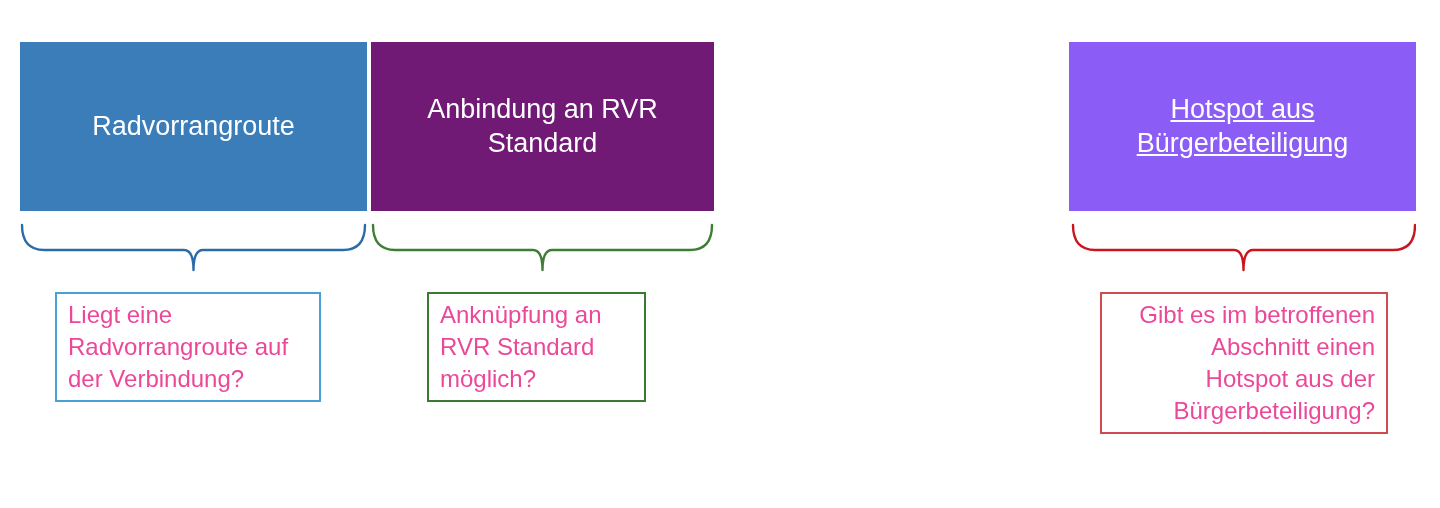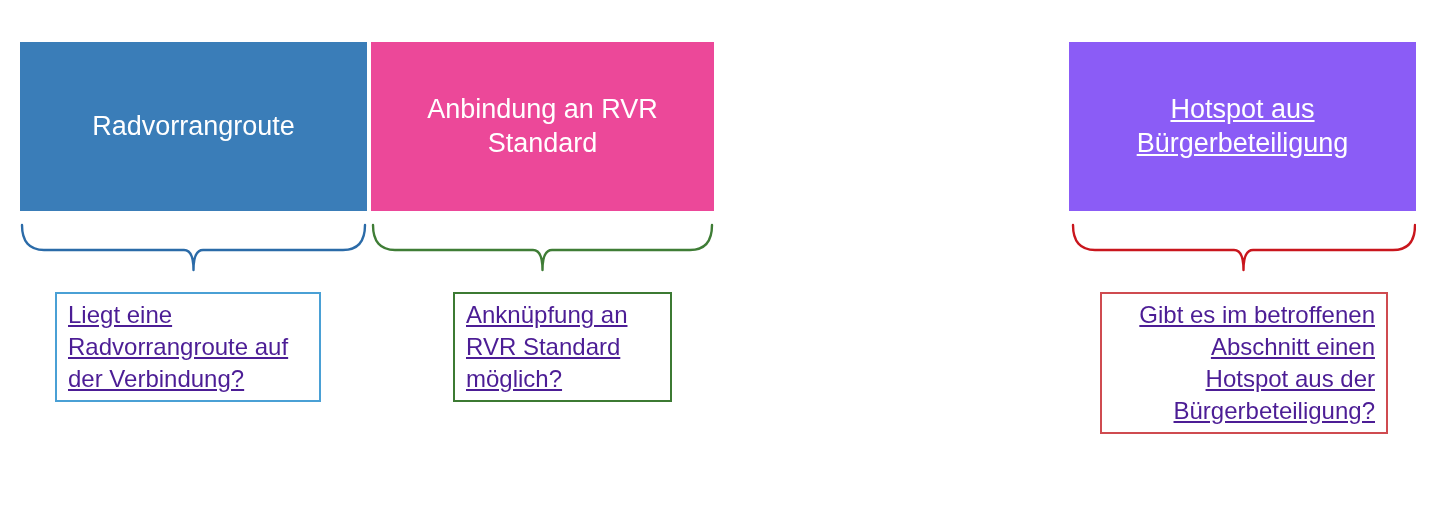--- a/index.html
+++ b/index.html
@@ -34,47 +34,46 @@
     display: block;
   }
 
   .question-box {
     position: absolute; top: 292px;
     background: #ffffff;
     border: 2px solid #000;
     padding: 5px 11px;
     font-size: 24px;
     line-height: 1.33;
-    color: #4c1d95;
+    color: #ec4899;
     white-space: pre-line;
     box-sizing: border-box;
-    text-decoration: underline;
   }
   .c1 .question-box { left: 35px; width: 266px; }
-  .c2 .question-box { left: 82px; width: 219px; }
+  .c2 .question-box { left: 56px; width: 219px; }
   .c3 .question-box { left: 17px;  width: 308px; }
   .c4 .question-box { left: 31px; width: 288px; }
 </style>
 </head>
 <body>
 
 <div class="canvas">
 
   <div class="col c1">
     <div class="header-box" style="background: rgb(58, 125, 184);">Radvorrangroute</div>
     <svg class="brace" viewBox="0 0 347 52" preserveAspectRatio="none">
       <path d="M 2 3 Q 2 28 24 28 L 164 28 Q 173.5 28 173.5 48 Q 173.5 28 183 28 L 323 28 Q 345 28 345 3" fill="none" stroke-width="2.4" stroke-linecap="round" stroke-linejoin="round" stroke="#2b6ba8"></path>
     </svg>
     <div class="question-box" style="border-color: rgb(74, 160, 213);">Liegt eine
 Radvorrangroute auf
 der Verbindung?</div>
   </div>
 
   <div class="col c2">
-    <div class="header-box" style="background: #ec4899;">Anbindung an RVR Standard</div>
+    <div class="header-box" style="background: #701a75;">Anbindung an RVR Standard</div>
     <svg class="brace" viewBox="0 0 343 52" preserveAspectRatio="none">
       <path d="M 2 3 Q 2 28 24 28 L 162 28 Q 171.5 28 171.5 48 Q 171.5 28 181 28 L 319 28 Q 341 28 341 3" fill="none" stroke-width="2.4" stroke-linecap="round" stroke-linejoin="round" stroke="#3f7d36"></path>
     </svg>
     <div class="question-box" style="border-color: rgb(60, 122, 51);">Anknüpfung an
 RVR Standard
 möglich?</div>
   </div>
 
 
   <div class="col c4">

